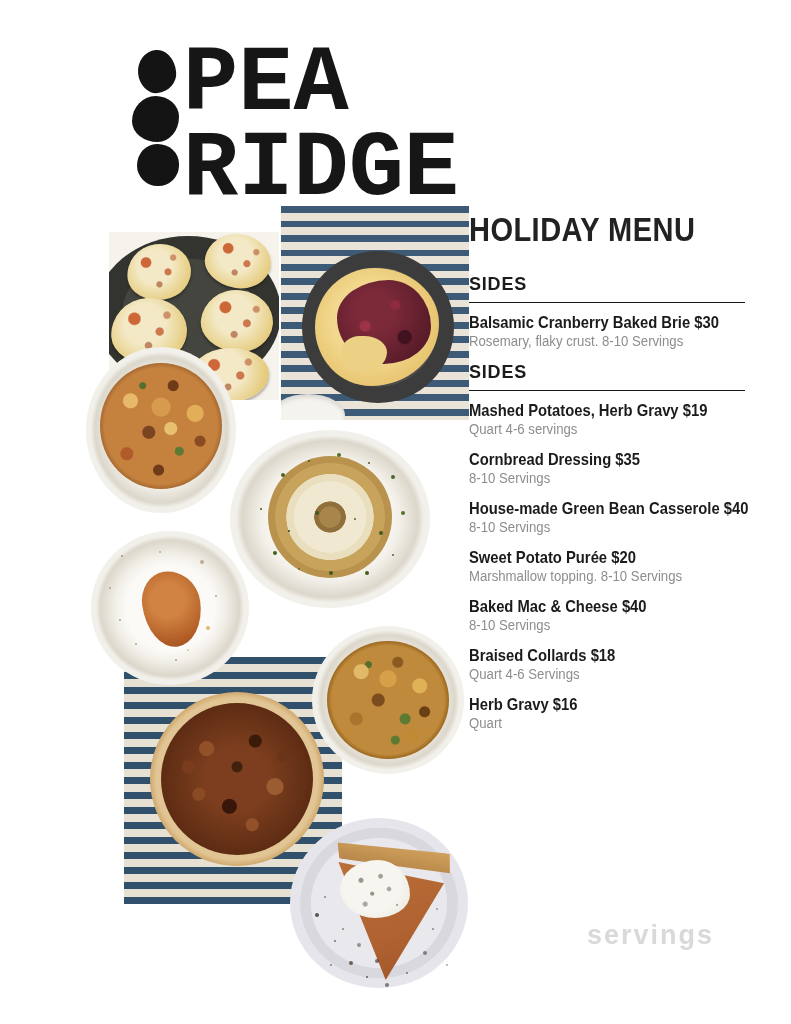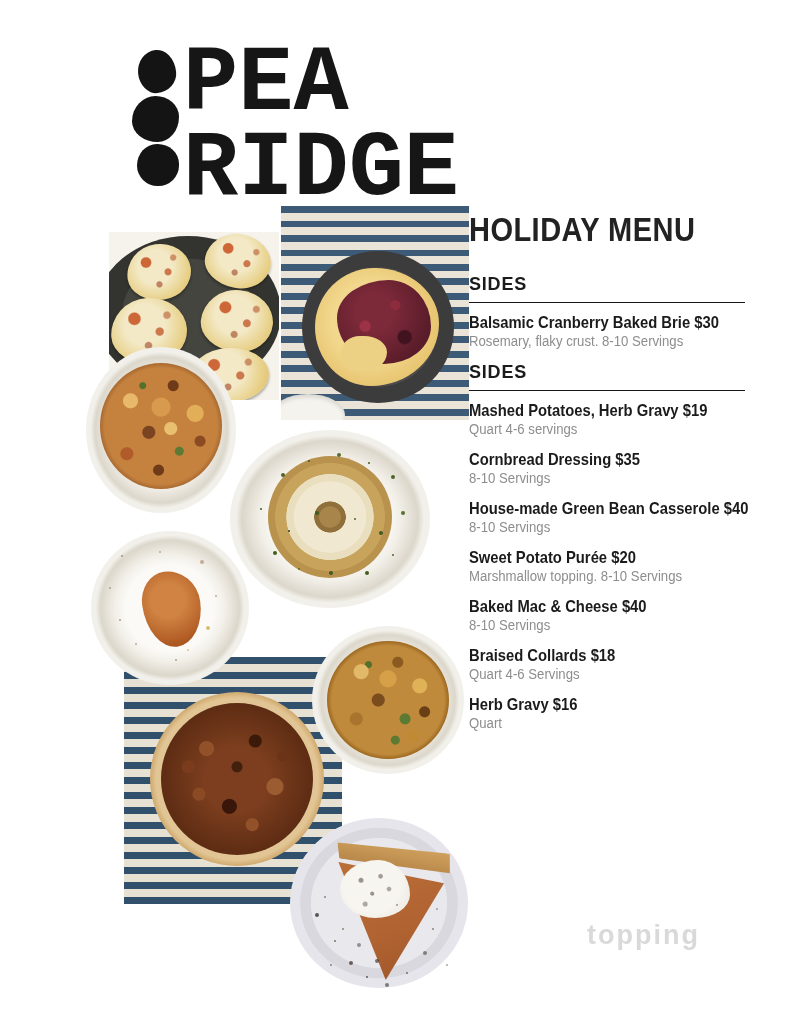--- a/index.html
+++ b/index.html
@@ -275,15 +275,15 @@
         <div class="item-desc">Quart 4-6 Servings</div>
       </div>
       <div class="item">
         <div class="item-name">Herb Gravy $16</div>
         <div class="item-desc">Quart</div>
       </div>
     </div>
 
   </div>
 
-  <div id="watermark">topping</div>
+  <div id="watermark">servings</div>
 
 </div>
 
 </body></html>

